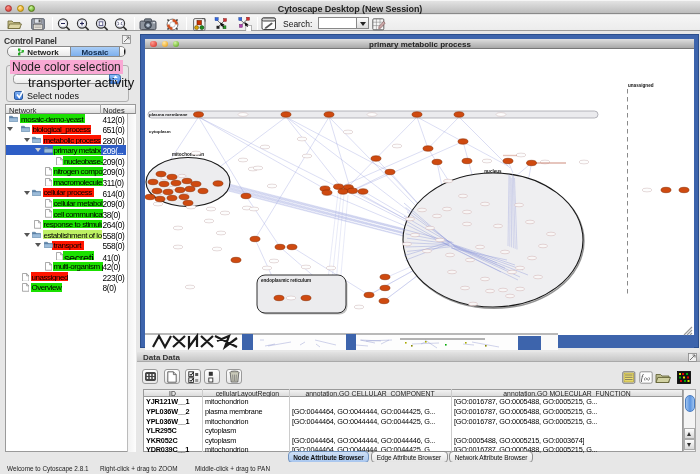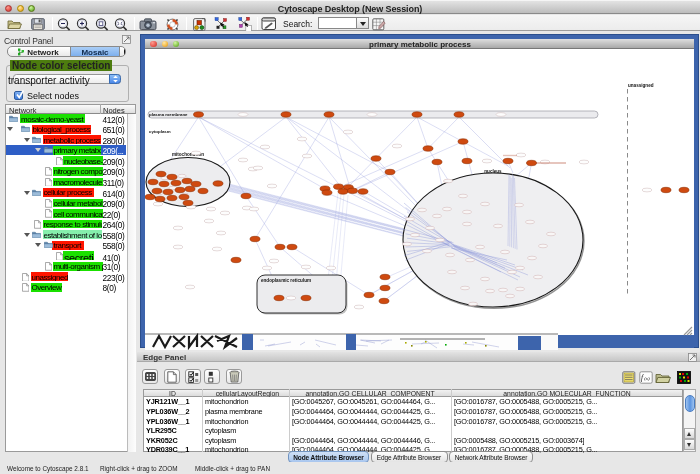--- a/index.html
+++ b/index.html
@@ -117,49 +117,49 @@
 
 <svg class="abs" style="left:372px;top:17px" width="14" height="14" viewBox="0 0 14 14">
 <rect x="0.8" y="1.8" width="11" height="11" rx="1" fill="#f6f6f6" stroke="#555" stroke-width="0.9"></rect>
 <line x1="0.8" y1="5.2" x2="11.8" y2="5.2" stroke="#777" stroke-width="0.5"></line>
 <line x1="0.8" y1="8.6" x2="11.8" y2="8.6" stroke="#777" stroke-width="0.5"></line>
 <line x1="4.4" y1="1.8" x2="4.4" y2="12.8" stroke="#777" stroke-width="0.5"></line>
 <line x1="8" y1="1.8" x2="8" y2="12.8" stroke="#777" stroke-width="0.5"></line>
 <path d="M7 9.5 L11.5 4.5 L13.2 6 L8.8 11 L6.6 11.6 Z" fill="#caa" stroke="#744" stroke-width="0.5"></path>
     </svg>
 <div class="abs" style="left:0;top:31px;width:136px;height:425px;background:#e7e7e7"></div>
-<div class="abs" style="left:4px;top:35.5px;font-size:8.5px;font-weight:normal;color:#333;letter-spacing:-0.2px">Control Panel</div>
+<div class="abs" style="left:4px;top:35.5px;font-size:8.5px;font-weight:bold;color:#333;letter-spacing:-0.2px">Control Panel</div>
 <svg class="abs" style="left:122px;top:35px" width="9" height="9" viewBox="0 0 9 9">
       <rect x="0.5" y="0.5" width="8" height="8" fill="#f0f0f0" stroke="#888" stroke-width="0.8"></rect>
       <path d="M2 7 L7 2 M4.5 2 L7 2 L7 4.5" stroke="#666" stroke-width="0.9" fill="none"></path>
     </svg>
 
 <div class="abs" style="left:7px;top:46px;width:119px;height:10.5px;border:1px solid #8a8a8a;border-radius:5px;background:linear-gradient(#ffffff,#e9e9e9);overflow:hidden">
  <div class="abs" style="left:62px;top:0;width:50px;height:10.5px;background:linear-gradient(#a9cdf6,#74a9ec);border-left:1px solid #8a8a8a;border-right:1px solid #8a8a8a"></div>
  <div class="abs" style="left:10px;top:1px;font-size:8px;font-weight:bold;color:#222;width:50px;text-align:center">Network</div>
  <div class="abs" style="left:62px;top:1px;font-size:8px;font-weight:bold;color:#102a4d;width:50px;text-align:center">Mosaic</div>
  <div class="abs" style="left:116px;top:2.2px;width:0;height:0;border-top:3.2px solid transparent;border-bottom:3.2px solid transparent;border-left:5px solid #111"></div>
 </div>
 <svg class="abs" style="left:17px;top:47.5px" width="8" height="8" viewBox="0 0 8 8">
       <rect x="1" y="0.5" width="2.4" height="2.4" fill="#2a2"></rect>
       <rect x="4.6" y="2" width="2.4" height="2.4" fill="#3b3"></rect>
       <rect x="1" y="5" width="2.4" height="2.4" fill="#2a2"></rect>
       <path d="M2.2 2.9 L2.2 6 M2.2 4.4 L5.8 4.4 L5.8 4.4" stroke="#282" stroke-width="0.7" fill="none"></path>
     </svg>
 
 <div class="abs" style="left:6px;top:65px;width:123px;height:37px;border:1px solid #b0b0b0;border-radius:3px"></div>
-<div class="abs" style="left:10px;top:60px;font-size:10px;font-weight:bold;color:#222;background:#4d7c0f;padding:0 2px">Node color selection</div>
+<div class="abs" style="left:10px;top:60px;font-size:12px;font-weight:normal;color:#222;background:#f9a8d4;padding:0 2px">Node color selection</div>
 
 <div class="abs" style="left:13px;top:73.5px;width:108px;height:10px;background:linear-gradient(#ffffff,#ededed);border:1px solid #979797;border-radius:3.5px"></div>
 <div class="abs" style="left:109px;top:73.5px;width:12px;height:10px;background:linear-gradient(#8cbdf6,#4a87e8);border:1px solid #3a6db4;border-radius:0 3.5px 3.5px 0"></div>
 <svg class="abs" style="left:111.5px;top:74.5px" width="7" height="8" viewBox="0 0 7 8">
       <path d="M3.5 0.4 L5.8 3 L1.2 3 Z" fill="#fff"></path>
       <path d="M3.5 7.6 L5.8 5 L1.2 5 Z" fill="#fff"></path>
     </svg>
-<div class="abs" style="left:8px;top:75px;font-size:10px;color:#111">transporter activity</div>
+<div class="abs" style="left:28px;top:75px;font-size:13px;color:#111">transporter activity</div>
 
 <div class="abs" style="left:14px;top:90.5px;width:9px;height:9px;background:linear-gradient(#7fb0f2,#3f7cdb);border:1px solid #2c5a9e;border-radius:2px"></div>
 <svg class="abs" style="left:14.5px;top:88.5px" width="11" height="11" viewBox="0 0 11 11">
       <path d="M2 5.5 L4.2 8.5 L8.5 1.5" fill="none" stroke="#fff" stroke-width="1.6"></path>
     </svg>
 <div class="abs" style="left:27px;top:90.5px;font-size:9px;color:#111">Select nodes</div>
 
 <div class="abs" style="left:5px;top:104px;width:131px;height:348px;background:#ffffff;border:1px solid #9a9a9a"></div>
 <div class="abs" style="left:5px;top:104px;width:131px;height:9.5px;background:linear-gradient(#fbfbfb,#dedede);border:1px solid #9a9a9a;border-bottom:1px solid #8a8a8a"></div>
 <div class="abs" style="left:9px;top:105.5px;font-size:7.5px;color:#222">Network</div>
@@ -250,30 +250,30 @@
       <path d="M5 0.5 L5 3 L7.5 3" fill="none" stroke="#8a8a8a" stroke-width="0.8"></path>
     </svg>
 <div class="abs" style="left:102.5px;top:199.0px;font-size:8.3px;color:#000;letter-spacing:-0.35px">209(0)</div>
 <div class="abs" style="left:52.5px;top:209.2px;width:50.5px;height:8.8px;background:#1ae000;overflow:hidden">
       <div style="position:absolute;left:1.0px;top:0.4px;font-size:8px;color:#000;letter-spacing:-0.45px;white-space:nowrap">cell communicat</div>
     </div>
 <svg class="abs" style="left:44.5px;top:209.3px" width="7.4" height="8.8" viewBox="0 0 8 9.4">
       <path d="M0.5 0.5 L5 0.5 L7.5 3 L7.5 8.9 L0.5 8.9 Z" fill="#fff" stroke="#8a8a8a" stroke-width="0.8"></path>
       <path d="M5 0.5 L5 3 L7.5 3" fill="none" stroke="#8a8a8a" stroke-width="0.8"></path>
     </svg>
-<div class="abs" style="left:102.5px;top:209.6px;font-size:8.3px;color:#000;letter-spacing:-0.35px">22(0)</div>
+<div class="abs" style="left:102.5px;top:209.6px;font-size:8.3px;color:#000;letter-spacing:-0.35px">38(0)</div>
 <div class="abs" style="left:42.5px;top:219.7px;width:59px;height:8.8px;background:#1ae000;overflow:hidden">
       <div style="position:absolute;left:1.0px;top:0.4px;font-size:8px;color:#000;letter-spacing:-0.45px;white-space:nowrap">response to stimulu</div>
     </div>
 <svg class="abs" style="left:34px;top:219.9px" width="7.4" height="8.8" viewBox="0 0 8 9.4">
       <path d="M0.5 0.5 L5 0.5 L7.5 3 L7.5 8.9 L0.5 8.9 Z" fill="#fff" stroke="#8a8a8a" stroke-width="0.8"></path>
       <path d="M5 0.5 L5 3 L7.5 3" fill="none" stroke="#8a8a8a" stroke-width="0.8"></path>
     </svg>
 <div class="abs" style="left:102.5px;top:220.1px;font-size:8.3px;color:#000;letter-spacing:-0.35px">264(0)</div>
-<div class="abs" style="left:42.5px;top:230.2px;width:59px;height:8.8px;background:#86efac;overflow:hidden">
+<div class="abs" style="left:42.5px;top:230.2px;width:59px;height:8.8px;background:#bef264;overflow:hidden">
       <div style="position:absolute;left:1.0px;top:0.4px;font-size:8px;color:#000;letter-spacing:-0.45px;white-space:nowrap">establishment of lo</div>
     </div>
 <div class="abs" style="left:23.5px;top:232.7px;width:0;height:0;border-left:3.4px solid transparent;border-right:3.4px solid transparent;border-top:4.6px solid #555"></div>
 <svg class="abs" style="left:32px;top:230.8px" width="9" height="7.6" viewBox="0 0 10 8">
       <path d="M0.5 2.5 L0.5 7 L9.5 7 L9.5 2.5 Z" fill="#7da3c8" stroke="#4a6f94" stroke-width="0.7"></path>
       <path d="M0.5 2.5 L0.5 1.2 L3.6 1.2 L4.6 2.5 Z" fill="#7da3c8" stroke="#4a6f94" stroke-width="0.7"></path>
       <rect x="0.5" y="3.6" width="9" height="3.4" fill="#9dbcd9"></rect>
     </svg>
 <div class="abs" style="left:102.5px;top:230.7px;font-size:8.3px;color:#000;letter-spacing:-0.35px">558(0)</div>
 <div class="abs" style="left:52px;top:240.8px;width:31.5px;height:8.8px;background:#ff1500;overflow:hidden">
@@ -294,21 +294,21 @@
       <path d="M5 0.5 L5 3 L7.5 3" fill="none" stroke="#8a8a8a" stroke-width="0.8"></path>
     </svg>
 <div class="abs" style="left:102.5px;top:253px;font-size:8.3px;color:#000;letter-spacing:-0.35px">41(0)</div>
 <div class="abs" style="left:52.5px;top:261.9px;width:50.5px;height:8.8px;background:#1ae000;overflow:hidden">
       <div style="position:absolute;left:1.0px;top:0.4px;font-size:8px;color:#000;letter-spacing:-0.45px;white-space:nowrap">multi-organism pro</div>
     </div>
 <svg class="abs" style="left:44.5px;top:262.1px" width="7.4" height="8.8" viewBox="0 0 8 9.4">
       <path d="M0.5 0.5 L5 0.5 L7.5 3 L7.5 8.9 L0.5 8.9 Z" fill="#fff" stroke="#8a8a8a" stroke-width="0.8"></path>
       <path d="M5 0.5 L5 3 L7.5 3" fill="none" stroke="#8a8a8a" stroke-width="0.8"></path>
     </svg>
-<div class="abs" style="left:102.5px;top:262.3px;font-size:8.3px;color:#000;letter-spacing:-0.35px">31(0)</div>
+<div class="abs" style="left:102.5px;top:262.3px;font-size:8.3px;color:#000;letter-spacing:-0.35px">42(0)</div>
 <div class="abs" style="left:30.5px;top:272.4px;width:37px;height:8.8px;background:#ff1500;overflow:hidden">
       <div style="position:absolute;left:1.0px;top:0.4px;font-size:8px;color:#000;letter-spacing:-0.45px;white-space:nowrap">unassigned</div>
     </div>
 <svg class="abs" style="left:22px;top:272.7px" width="7.4" height="8.8" viewBox="0 0 8 9.4">
       <path d="M0.5 0.5 L5 0.5 L7.5 3 L7.5 8.9 L0.5 8.9 Z" fill="#fff" stroke="#8a8a8a" stroke-width="0.8"></path>
       <path d="M5 0.5 L5 3 L7.5 3" fill="none" stroke="#8a8a8a" stroke-width="0.8"></path>
     </svg>
 <div class="abs" style="left:102.5px;top:272.8px;font-size:8.3px;color:#000;letter-spacing:-0.35px">223(0)</div>
 <div class="abs" style="left:30.5px;top:283.0px;width:31.5px;height:8.8px;background:#1ae000;overflow:hidden">
       <div style="position:absolute;left:1.0px;top:0.4px;font-size:8px;color:#000;letter-spacing:-0.45px;white-space:nowrap">Overview</div>
@@ -592,21 +592,21 @@
       <rect x="404" y="10" width="1.6" height="1.6" fill="#880"></rect>
       <rect x="409" y="13" width="1.6" height="1.6" fill="#aa0"></rect>
     </svg>
 <div class="abs" style="left:541px;top:335px;width:17px;height:15px;background:#fafafa"></div>
 <div class="abs" style="left:558px;top:338px;width:136px;height:10px;background:#3d64ac"></div>
 <svg class="abs" style="left:681px;top:325px" width="12" height="11" viewBox="0 0 12 11">
       <path d="M3 10 L11 2 M6 10 L11 5 M9 10 L11 8" stroke="#9a9a9a" stroke-width="1.1" fill="none"></path>
     </svg>
 <div class="abs" style="left:137px;top:352px;width:563px;height:110px;background:#e7e7e7"></div>
 <div class="abs" style="left:137px;top:352px;width:563px;height:9.5px;background:linear-gradient(#e3e3e3,#c6c6c6);border-bottom:1px solid #aaa"></div>
-<div class="abs" style="left:143px;top:353px;font-size:8px;font-weight:bold;color:#333">Edge Panel</div>
+<div class="abs" style="left:143px;top:353px;font-size:8px;font-weight:bold;color:#333">Data Data</div>
 <svg class="abs" style="left:688px;top:353px" width="9" height="9" viewBox="0 0 9 9">
       <rect x="0.5" y="0.5" width="8" height="8" fill="#f0f0f0" stroke="#888" stroke-width="0.8"></rect>
       <path d="M2 7 L7 2 M4.5 2 L7 2 L7 4.5" stroke="#666" stroke-width="0.9" fill="none"></path>
     </svg>
 
 <div class="abs" style="left:142px;top:369px;width:16px;height:15px;background:linear-gradient(#ffffff,#e8e8e8);border:1px solid #9a9a9a;border-radius:3px"></div>
 <div class="abs" style="left:163.5px;top:369px;width:16px;height:15px;background:linear-gradient(#ffffff,#e8e8e8);border:1px solid #9a9a9a;border-radius:3px"></div>
 <div class="abs" style="left:185px;top:369px;width:16px;height:15px;background:linear-gradient(#ffffff,#e8e8e8);border:1px solid #9a9a9a;border-radius:3px"></div>
 <div class="abs" style="left:204px;top:369px;width:16px;height:15px;background:linear-gradient(#ffffff,#e8e8e8);border:1px solid #9a9a9a;border-radius:3px"></div>
 <div class="abs" style="left:225.5px;top:369px;width:16px;height:15px;background:linear-gradient(#ffffff,#e8e8e8);border:1px solid #9a9a9a;border-radius:3px"></div>
@@ -676,21 +676,20 @@
 
 <div class="abs" style="left:143px;top:389.8px;width:59px;text-align:center;font-size:6.8px;color:#222;white-space:nowrap;overflow:hidden">ID</div>
 <div class="abs" style="left:202px;top:389.8px;width:87px;text-align:center;font-size:6.8px;color:#222;white-space:nowrap;overflow:hidden">_cellularLayoutRegion</div>
 <div class="abs" style="left:202px;top:388.5px;width:1px;height:63.5px;background:#ccc"></div>
 <div class="abs" style="left:289px;top:389.8px;width:162px;text-align:center;font-size:6.8px;color:#222;white-space:nowrap;overflow:hidden">annotation.GO CELLULAR_COMPONENT</div>
 <div class="abs" style="left:289px;top:388.5px;width:1px;height:63.5px;background:#ccc"></div>
 <div class="abs" style="left:451px;top:389.8px;width:232px;text-align:center;font-size:6.8px;color:#222;white-space:nowrap;overflow:hidden">annotation.GO MOLECULAR_FUNCTION</div>
 <div class="abs" style="left:451px;top:388.5px;width:1px;height:63.5px;background:#ccc"></div>
 <div class="abs" style="left:146px;top:397.3px;font-size:7.3px;font-weight:bold;color:#000;letter-spacing:-0.2px">YJR121W__1</div>
 <div class="abs" style="left:205px;top:397.3px;font-size:7.3px;color:#000;letter-spacing:-0.2px">mitochondrion</div>
-<div class="abs" style="left:292px;top:397.3px;font-size:7.3px;color:#000;letter-spacing:-0.2px;width:157px;white-space:nowrap;overflow:hidden">[GO:0045267, GO:0045261, GO:0044464, G...</div>
 <div class="abs" style="left:454px;top:397.3px;font-size:7.3px;color:#000;letter-spacing:-0.2px;width:226px;white-space:nowrap;overflow:hidden">[GO:0016787, GO:0005488, GO:0005215, G...</div>
 <div class="abs" style="left:146px;top:406.9px;font-size:7.3px;font-weight:bold;color:#000;letter-spacing:-0.2px">YPL036W__2</div>
 <div class="abs" style="left:205px;top:406.9px;font-size:7.3px;color:#000;letter-spacing:-0.2px">plasma membrane</div>
 <div class="abs" style="left:292px;top:406.9px;font-size:7.3px;color:#000;letter-spacing:-0.2px;width:157px;white-space:nowrap;overflow:hidden">[GO:0044464, GO:0044444, GO:0044425, G...</div>
 <div class="abs" style="left:454px;top:406.9px;font-size:7.3px;color:#000;letter-spacing:-0.2px;width:226px;white-space:nowrap;overflow:hidden">[GO:0016787, GO:0005488, GO:0005215, G...</div>
 <div class="abs" style="left:146px;top:416.5px;font-size:7.3px;font-weight:bold;color:#000;letter-spacing:-0.2px">YPL036W__1</div>
 <div class="abs" style="left:205px;top:416.5px;font-size:7.3px;color:#000;letter-spacing:-0.2px">mitochondrion</div>
 <div class="abs" style="left:292px;top:416.5px;font-size:7.3px;color:#000;letter-spacing:-0.2px;width:157px;white-space:nowrap;overflow:hidden">[GO:0044464, GO:0044444, GO:0044425, G...</div>
 <div class="abs" style="left:454px;top:416.5px;font-size:7.3px;color:#000;letter-spacing:-0.2px;width:226px;white-space:nowrap;overflow:hidden">[GO:0016787, GO:0005488, GO:0005215, G...</div>
 <div class="abs" style="left:146px;top:426.1px;font-size:7.3px;font-weight:bold;color:#000;letter-spacing:-0.2px">YLR295C</div>

